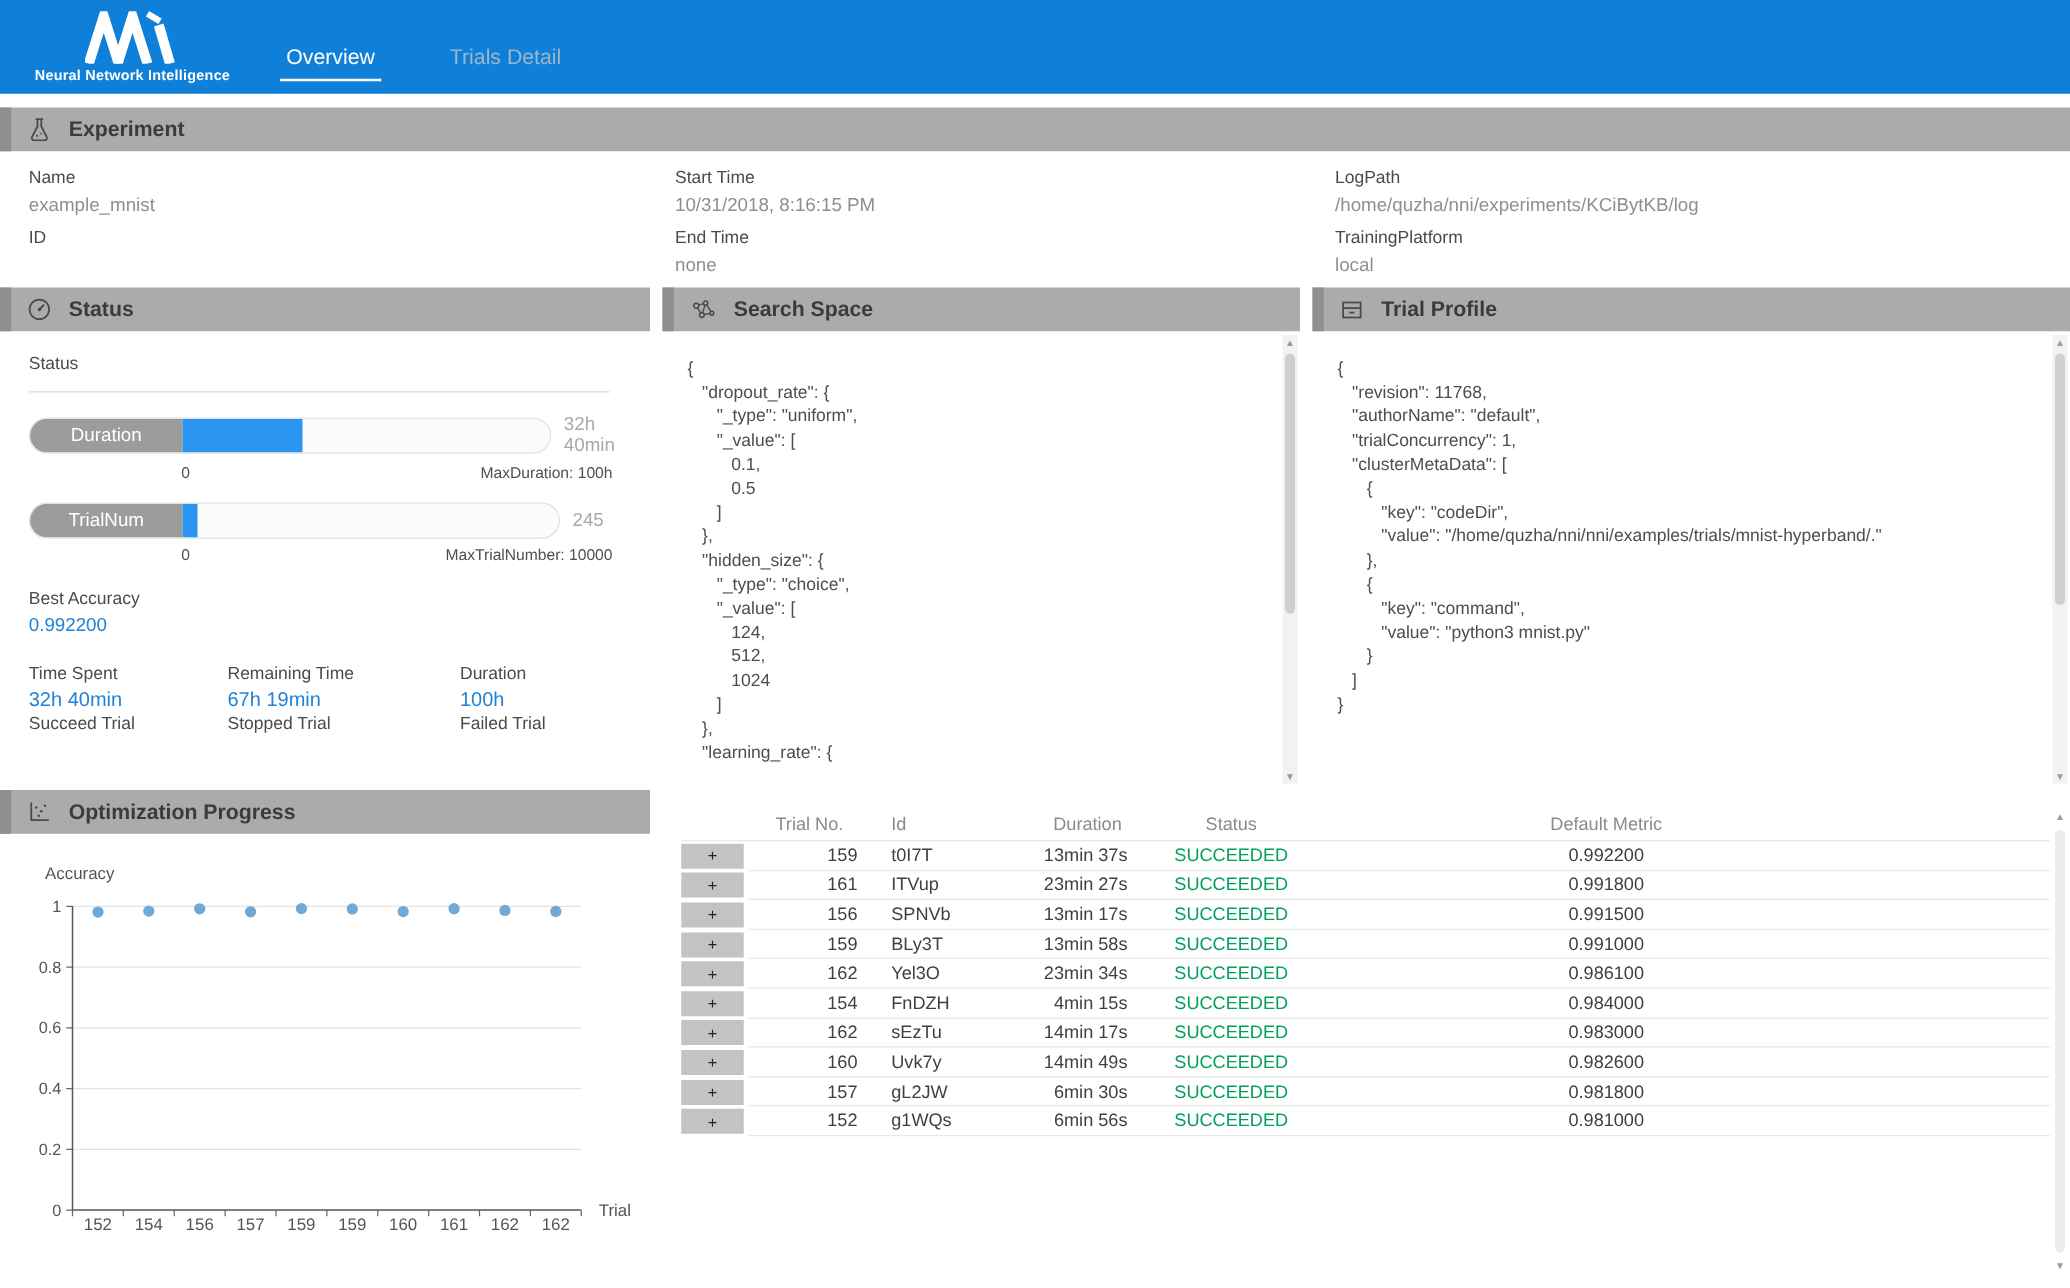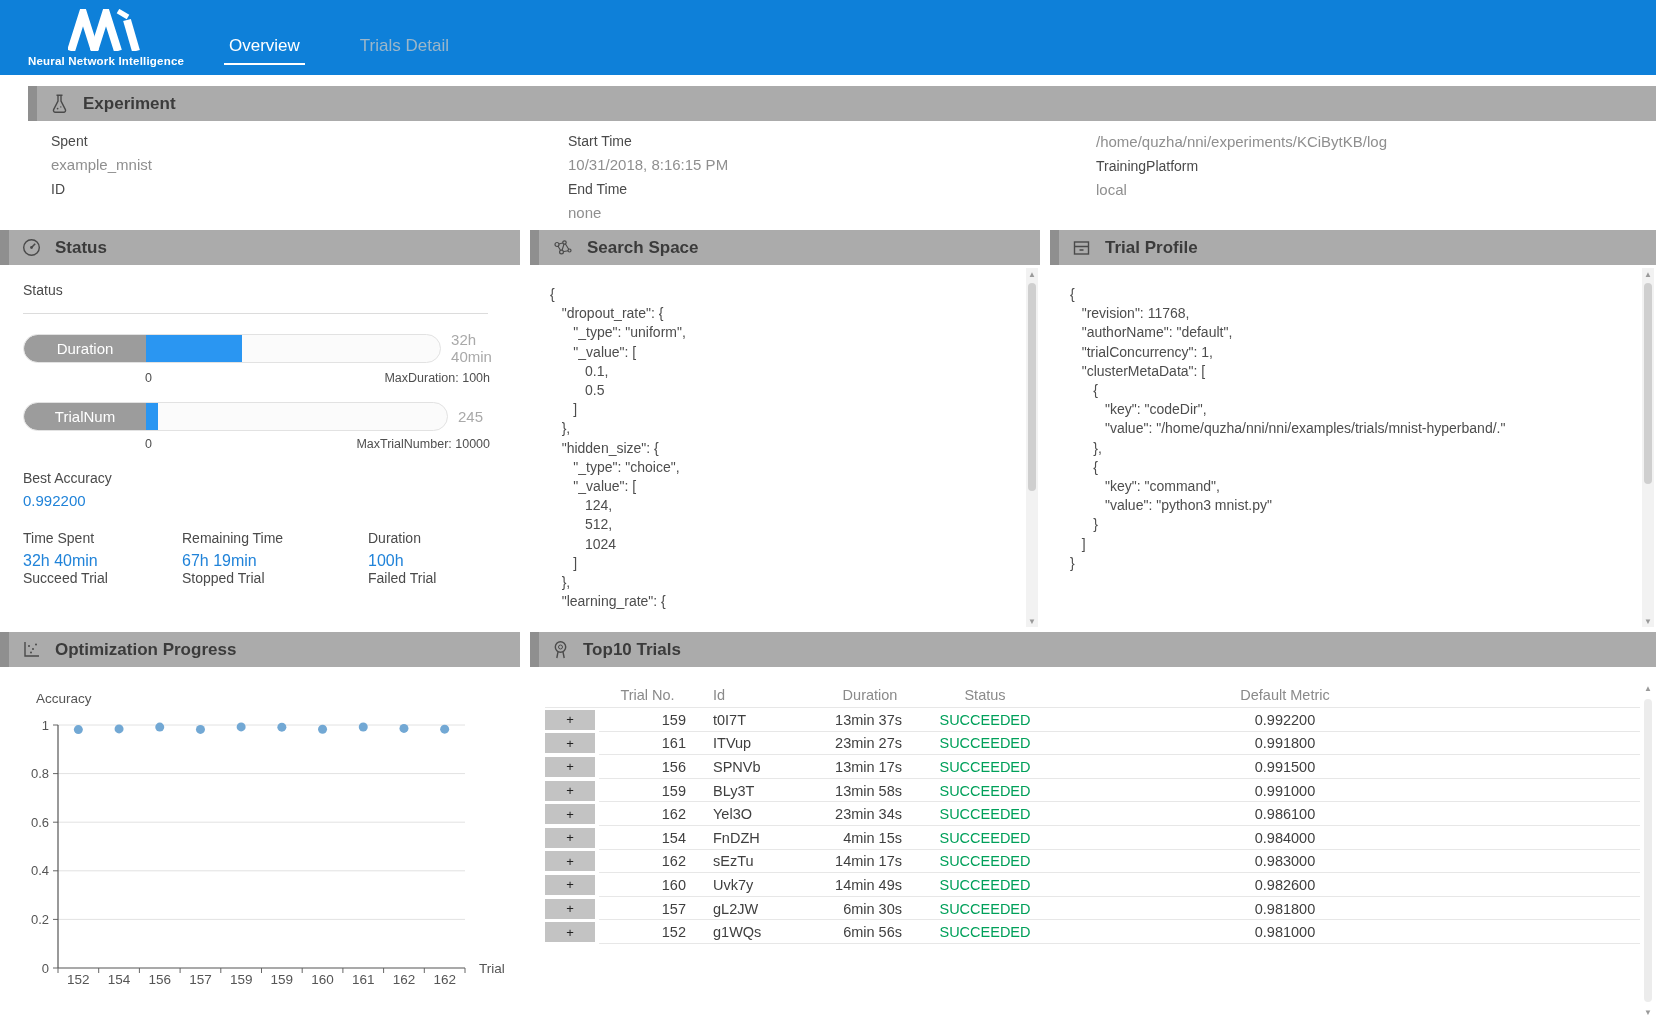--- a/index.html
+++ b/index.html
@@ -13,21 +13,21 @@
   .logo-text{color:#fff;font-size:11.5px;font-weight:bold;margin-top:4px;white-space:nowrap;letter-spacing:.2px;}
   .tabs{display:flex;gap:50px;margin-left:34px;margin-top:26px;}
   .tab{font-size:17px;color:#9cb6c9;padding:0 5px 7px;cursor:pointer;}
   .tab.active{color:#fff;border-bottom:2px solid #fff;}
 
   
   .band-header{height:35px;background:#ababab;border-left:9px solid #8f8f8f;display:flex;align-items:center;gap:14px;padding-left:13px;color:#3b3b3b;font-size:17px;font-weight:bold;flex:0 0 auto;}
   .band-header svg{flex:0 0 auto;}
 
   
-  .experiment-band{margin-top:11px;padding-left:28px;}
+  .experiment-band{margin-top:11px;}
   .exp-grid{display:grid;grid-template-columns:517px 528px 1fr;padding:12px 0 0 23px;height:109px;overflow:hidden;}
   .field{margin-bottom:8px;}
   .field-label{font-size:14px;color:#4a4a4a;margin-bottom:7px;}
   .field-value{font-size:15px;color:#8f8f8f;}
 
   
   .mid-row{display:flex;gap:10px;height:400px;}
   .bottom-row{display:flex;gap:10px;height:398px;margin-top:2px;}
   .panel{display:flex;flex-direction:column;background:#fff;}
   .status-panel{width:520px;}
@@ -112,39 +112,40 @@
       <svg width="19" height="19" viewBox="0 0 19 19">
         <path d="M6.5 1.2 h6 M8 1.2 v5.8 l-4.4 8.6 a1.9 1.9 0 0 0 1.7 2.7 h8.4 a1.9 1.9 0 0 0 1.7 -2.7 L11 7 V1.2" stroke="#4a4a4a" stroke-width="1.4" fill="none"></path>
         <circle cx="7.6" cy="14.6" r=".9" fill="#4a4a4a"></circle>
           <circle cx="10.8" cy="12.9" r=".7" fill="#4a4a4a"></circle>
       </svg>
       <span>Experiment</span>
     </div>
     <div class="exp-grid">
       <div>
         <div class="field">
-            <div class="field-label">Spent</div>
+            <div class="field-label">Name</div>
             <div class="field-value">example_mnist</div>
           </div>
         <div class="field">
             <div class="field-label">ID</div>
           </div>
       </div>
       <div>
         <div class="field">
             <div class="field-label">Start Time</div>
             <div class="field-value">10/31/2018, 8:16:15 PM</div>
           </div>
         <div class="field">
             <div class="field-label">End Time</div>
             <div class="field-value">none</div>
           </div>
       </div>
       <div>
         <div class="field">
+            <div class="field-label">LogPath</div>
             <div class="field-value">/home/quzha/nni/experiments/KCiBytKB/log</div>
           </div>
         <div class="field">
             <div class="field-label">TrainingPlatform</div>
             <div class="field-value">local</div>
           </div>
       </div>
     </div>
   </section>
 
@@ -359,28 +360,20 @@
             <text x="403.95000000000005" y="297" text-anchor="middle" font-size="13.5" fill="#555">162</text>
             <circle cx="444.65000000000003" cy="42.131" r="4.5" fill="#72a8d4"></circle>
             <text x="444.65000000000003" y="297" text-anchor="middle" font-size="13.5" fill="#555">162</text>
             <text x="36" y="16" text-anchor="start" font-size="13.5" fill="#555">Accuracy</text>
             <text x="479" y="286" text-anchor="start" font-size="13.5" fill="#555">Trial</text>
           </svg>
       </div>
     </section>
 
     <section class="panel top10-panel">
-      <div class="band-header">
-        <svg width="17" height="20" viewBox="0 0 17 20">
-          <circle cx="8.5" cy="7" r="5.2" stroke="#4a4a4a" stroke-width="1.4" fill="none"></circle>
-          <circle cx="8.5" cy="7" r="2" stroke="#4a4a4a" stroke-width="1" fill="none"></circle>
-          <path d="M6 11.8 L4.8 18 M11 11.8 L12.2 18" stroke="#4a4a4a" stroke-width="1.4" fill="none"></path>
-        </svg>
-        <span>Top10 Trials</span>
-      </div>
       <div class="table-wrap">
         <div class="thead">
           <div class="th"></div>
           <div class="th">Trial No.</div>
           <div class="th c-id">Id</div>
           <div class="th">Duration</div>
           <div class="th">Status</div>
           <div class="th">Default Metric</div>
           <div class="th"></div>
         </div>

